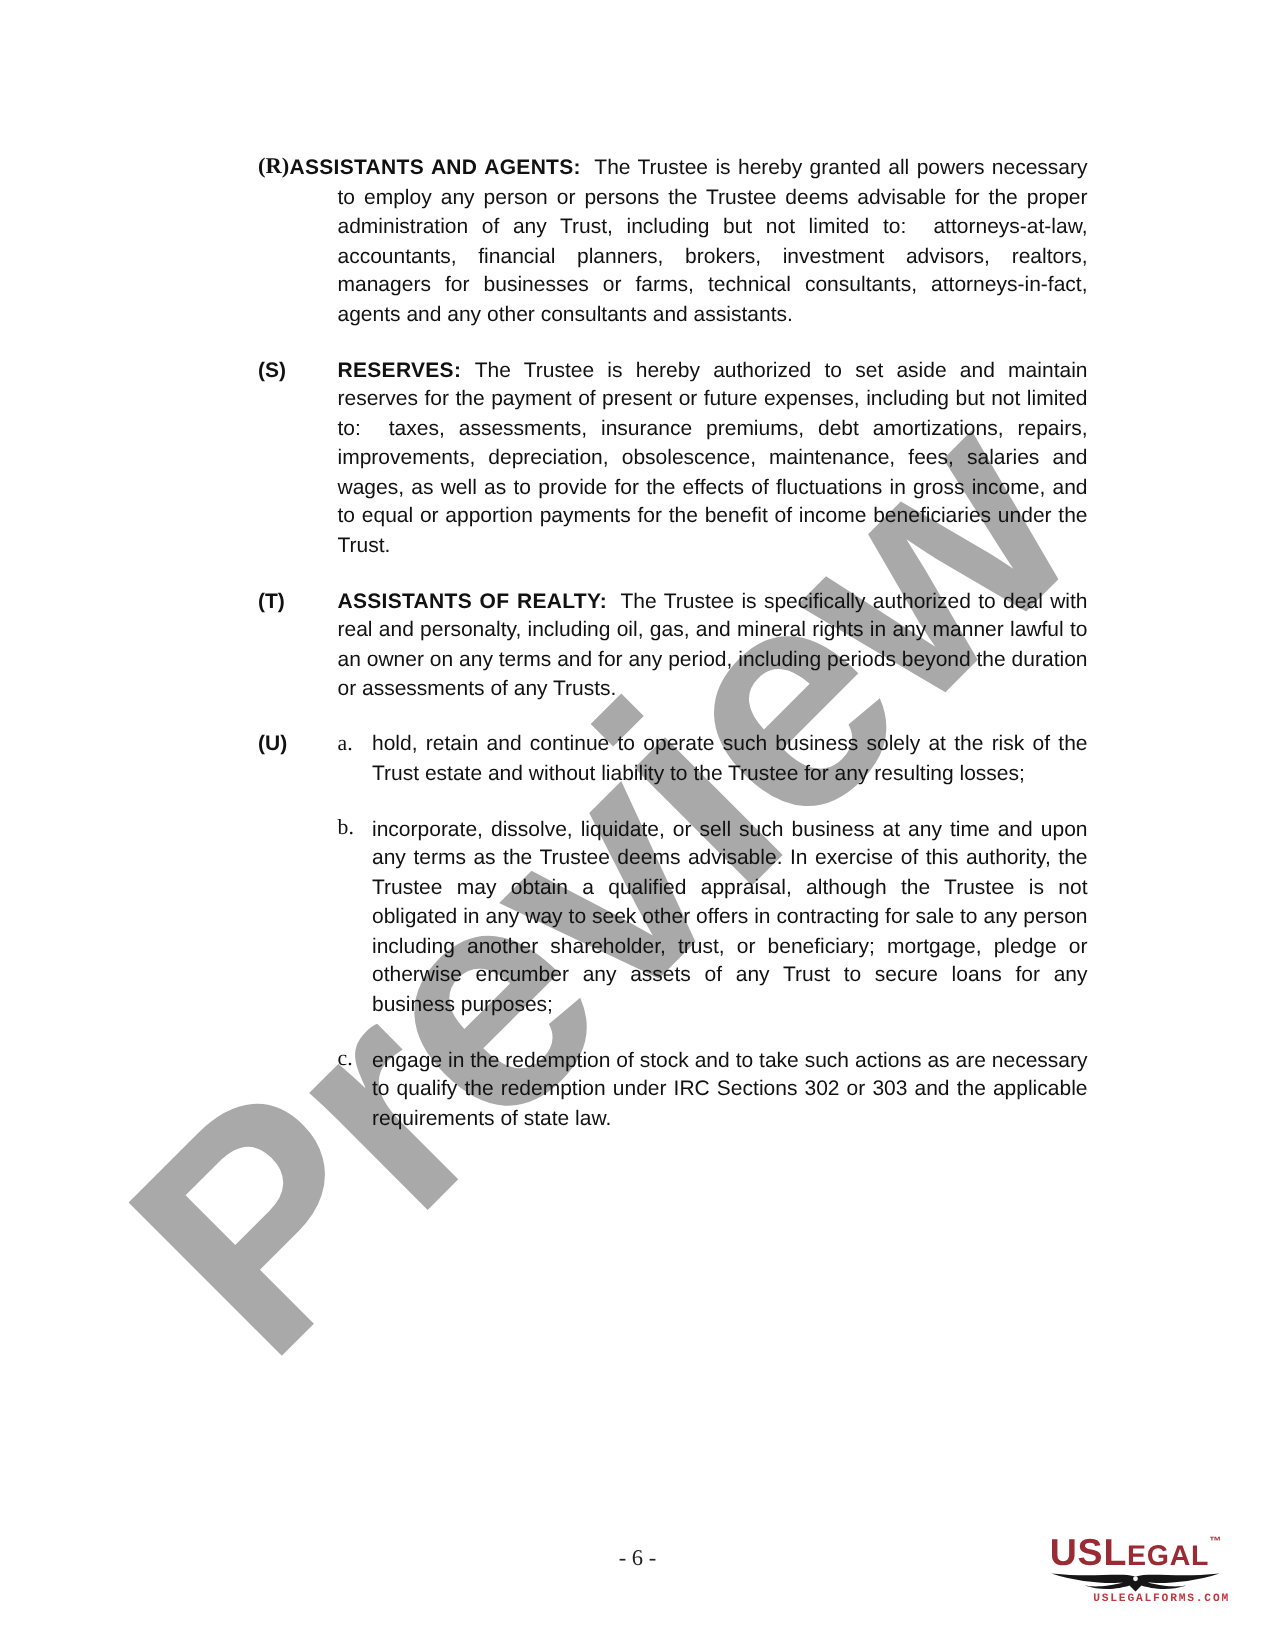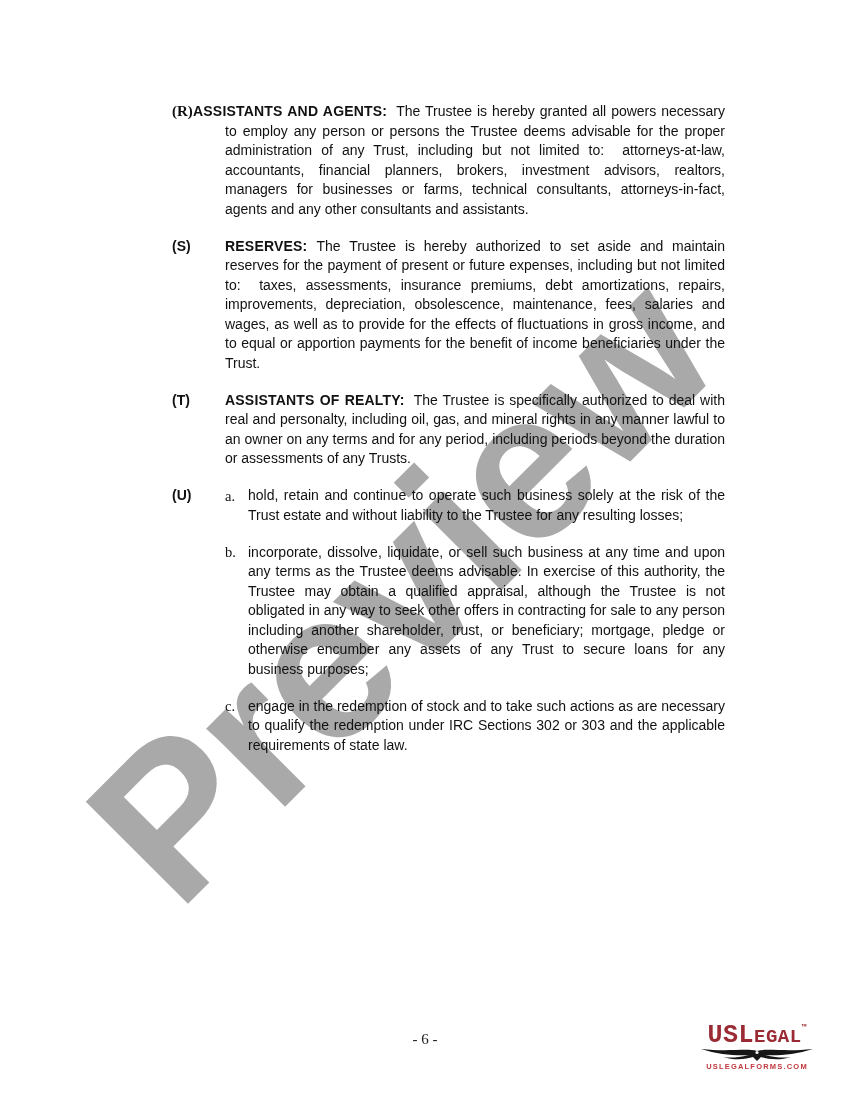--- a/index.html
+++ b/index.html
@@ -50,31 +50,31 @@
   .pagenum {
     position:absolute; left:0; top:1031px; width:100%;
     text-align:center; font-family:"Liberation Serif", serif;
     font-size:15px; color:#222; z-index:1;
   }
   .logo {
     position:absolute; left:694px; top:1023px; width:126px;
     text-align:center; z-index:2; line-height:1;
   }
   .logo-brand {
-    font-family:Liberation Mono, monospace; font-weight:bold;
+    font-family:Liberation Sans, sans-serif; font-weight:bold;
     color:#9a2a33; white-space:nowrap; line-height:1;
   }
   .logo-brand .big   { font-size:25px; letter-spacing:0.5px; }
   .logo-brand .small { font-size:19px; letter-spacing:0.5px; }
   .logo-tm { font-size:8px; color:#9a2a33; vertical-align:top; position:relative; top:1px; }
   .logo-eagle { display:block; margin:0 auto; }
   .logo-site {
     margin-top:1px;
-    font-family:Liberation Sans, sans-serif; font-weight:bold;
-    font-size:7.5px; letter-spacing:1.2px; color:#c2383e; white-space:nowrap;
+    font-family:Liberation Mono, monospace; font-weight:bold;
+    font-size:7.5px; letter-spacing:1.2px; color:#c2383e; white-space:nowrap;text-align:right;
   }
 </style>
 </head>
 <body>
 
 <div class="page">
 
   <div class="watermark">
     <span>Preview</span>
   </div>

